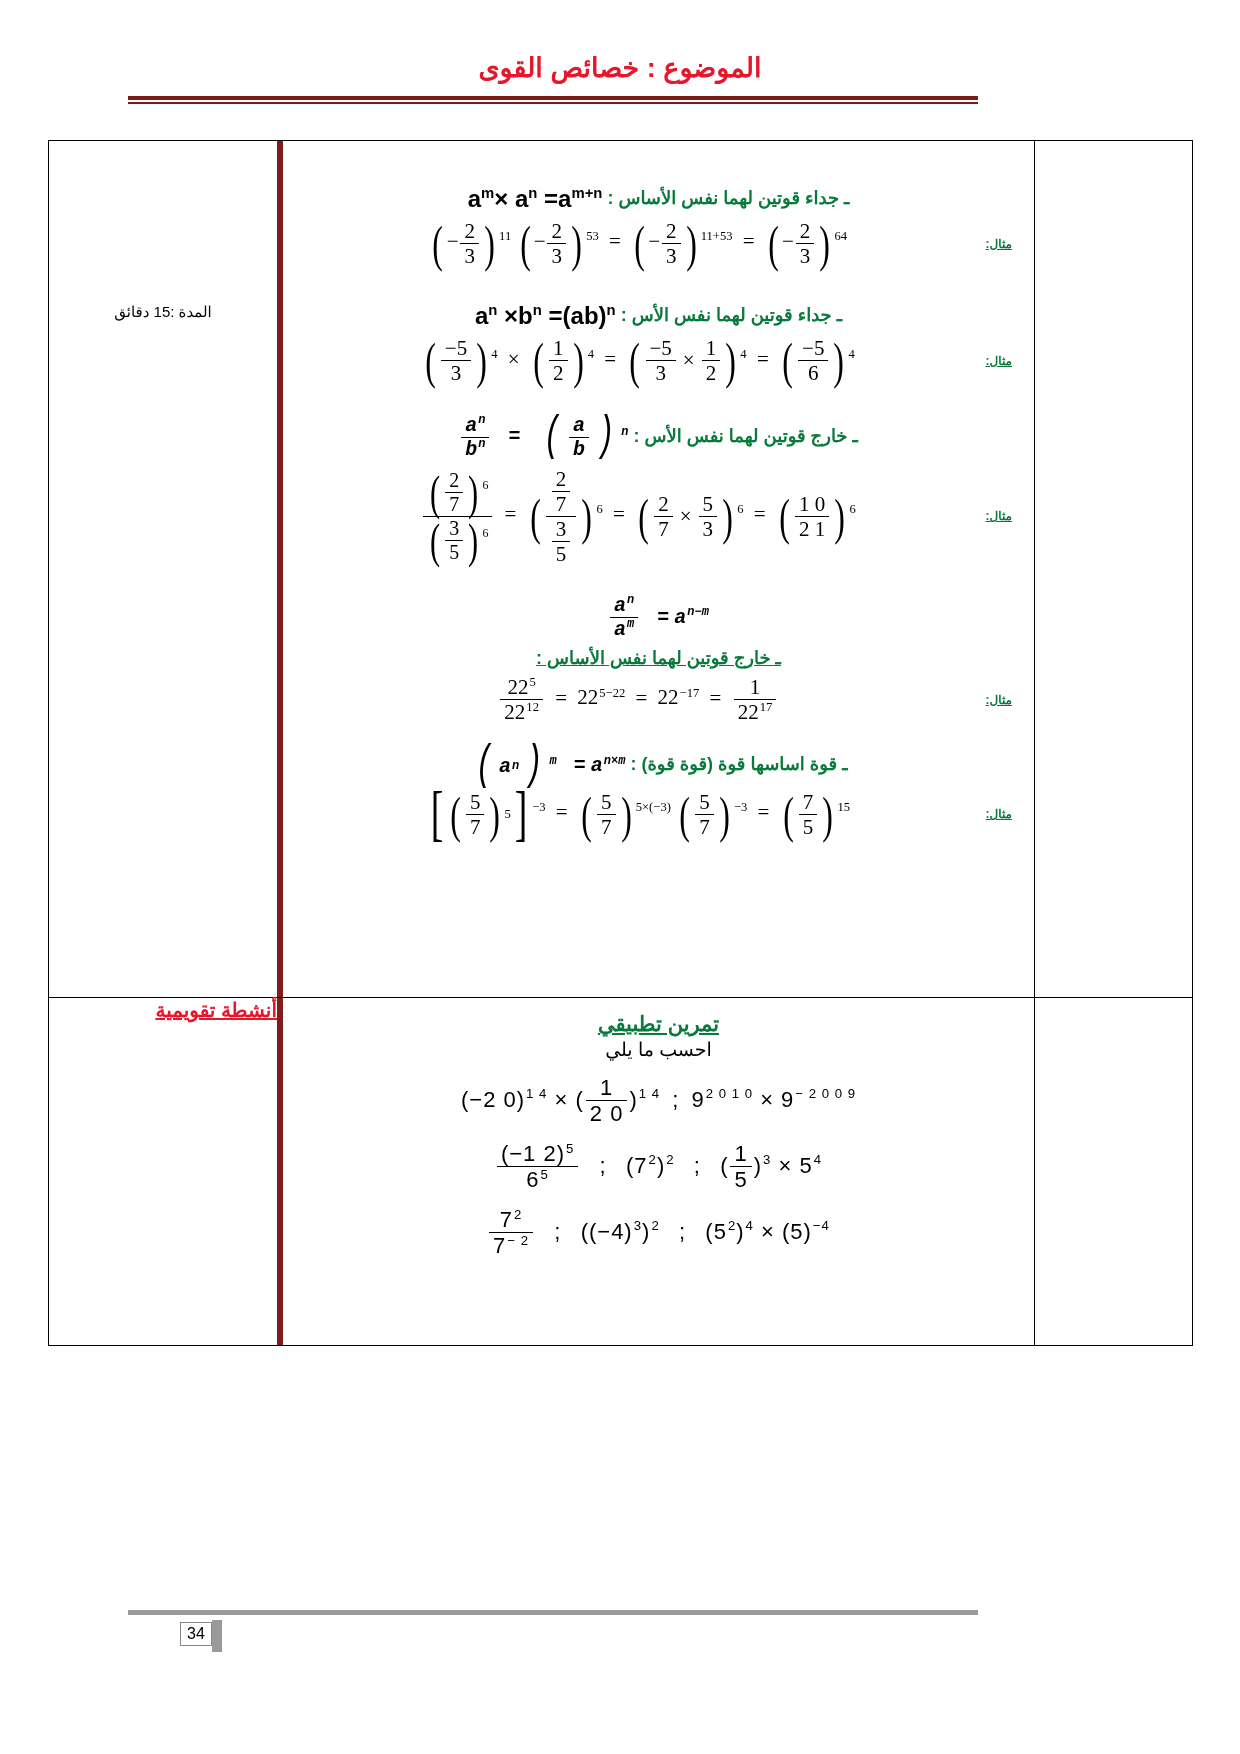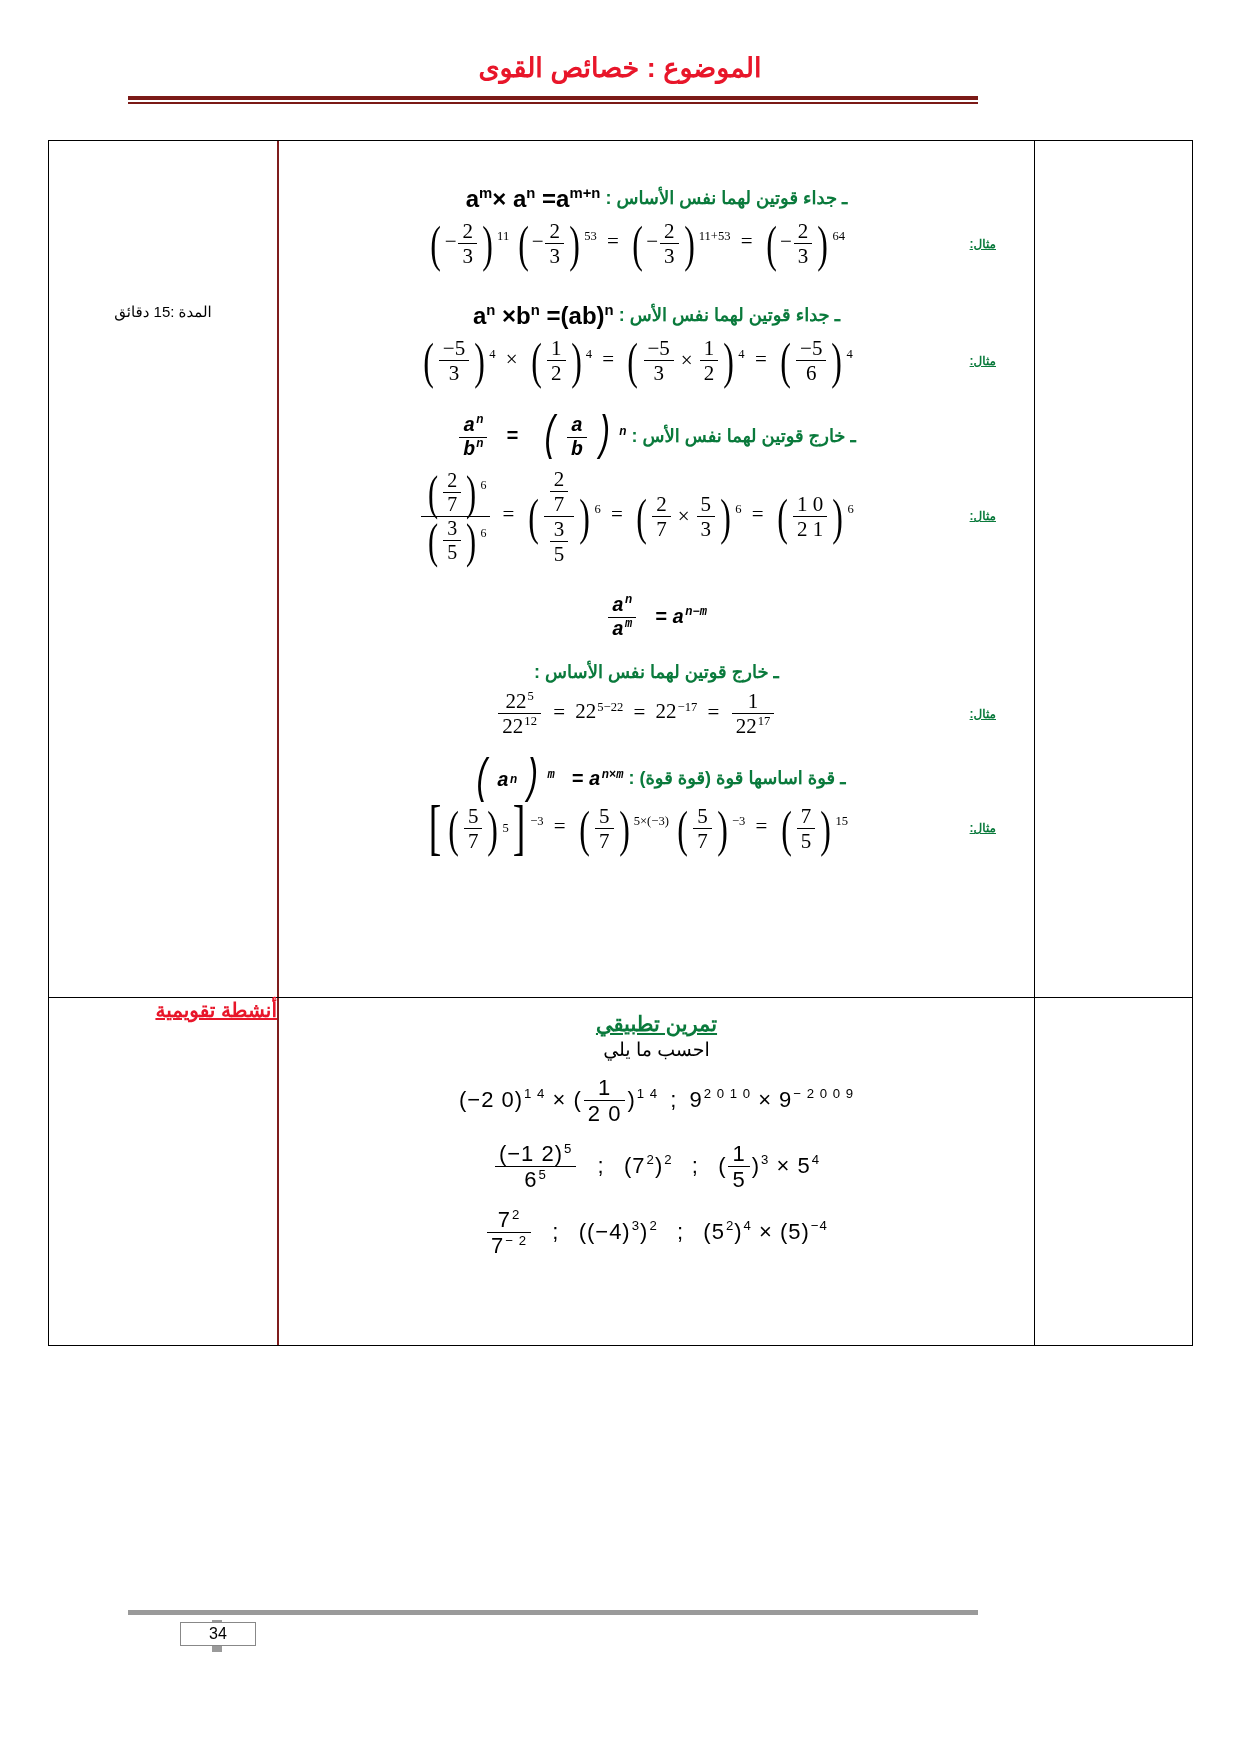--- a/index.html
+++ b/index.html
@@ -78,23 +78,23 @@
   .col-right {  
     width: 158px;
     box-sizing: border-box;
     border-left: 1px solid #000;
     padding: 8px 6px;
     text-align: center;
   }
   .col-mid {
     flex: 1;
     box-sizing: border-box;
-    border-left: 2px solid #7f1d1d;
+    border-left: 6px solid #7f1d1d;
     position: relative;
-    padding: 10px 32px;
+    padding: 10px 16px;
   }
   .col-left {
     width: 228px;
     box-sizing: border-box;
     position: relative;
   }
 
   .eval-title {
     color: #e8162a;
     font-weight: bold;
@@ -231,21 +231,21 @@
     left: 128px;
     width: 850px;
     height: 5px;
     background: #9a9a9a;
   }
   .footer-page {
     position: absolute;
     top: 1622px;
     left: 180px;
     border: 1px solid #888;
-    padding: 2px 28px;
+    padding: 2px 6px;
     font-size: 16px;
     font-family: "Liberation Sans", sans-serif;
     background: #fff;
   }
   .footer-bar {
     position: absolute;
     top: 1620px;
     left: 212px;
     width: 10px;
     height: 32px;
@@ -431,21 +431,21 @@
           </div>
         </div>
 
         <div style="margin-top:28px;">
           <div class="rule-line">
             <span class="formula serif">
               <span class="frac"><span class="num"><span class="mi">a</span><span class="exp">n</span></span><span class="den"><span class="mi">a</span><span class="exp">m</span></span></span>
               <span class="op">=</span><span class="mi">a</span><span class="exp">n−m</span>
             </span>
           </div>
-          <div class="rule-line" style="margin-top:20px;">
+          <div class="rule-line" style="margin-top:6px;text-decoration:underline;">
             <span>ـ خارج قوتين لهما نفس الأساس :</span>
           </div>
           <div class="example-row">
             <span class="example-label">مثال:</span>
             <span class="example-math">
               <span class="frac"><span class="num">22<span class="exp">5</span></span><span class="den">22<span class="exp">12</span></span></span>
               <span class="op">=</span> 22<span class="exp">5−22</span>
               <span class="op">=</span> 22<span class="exp">−17</span>
               <span class="op">=</span>
               <span class="frac"><span class="num">1</span><span class="den">22<span class="exp">17</span></span></span>

